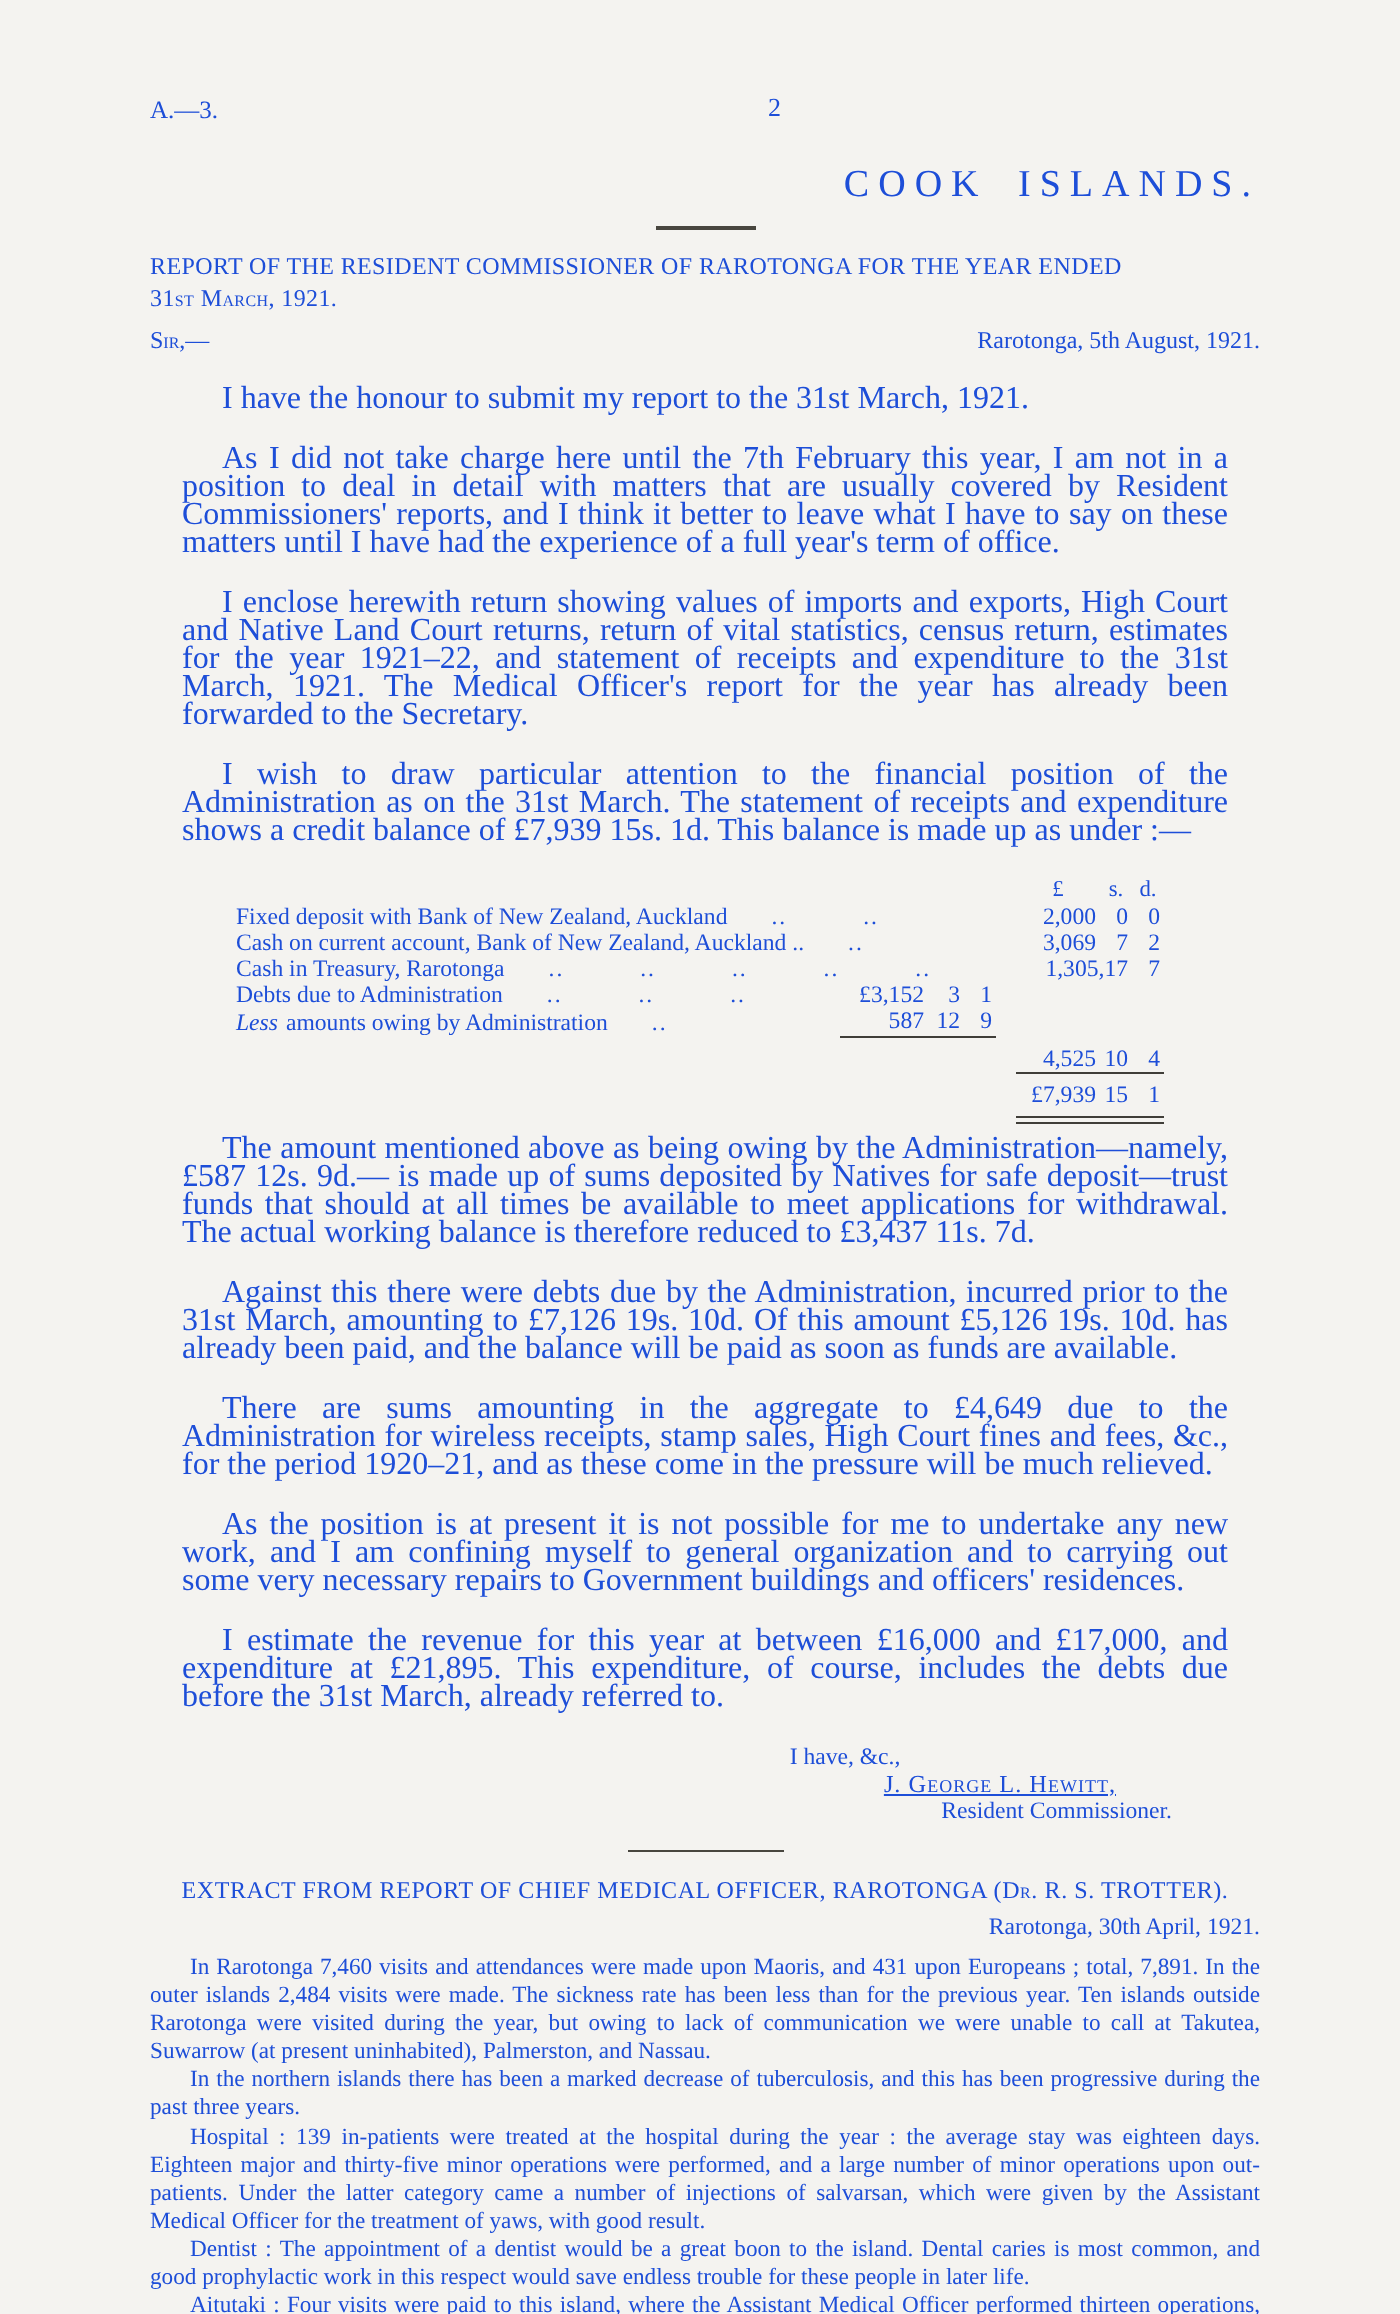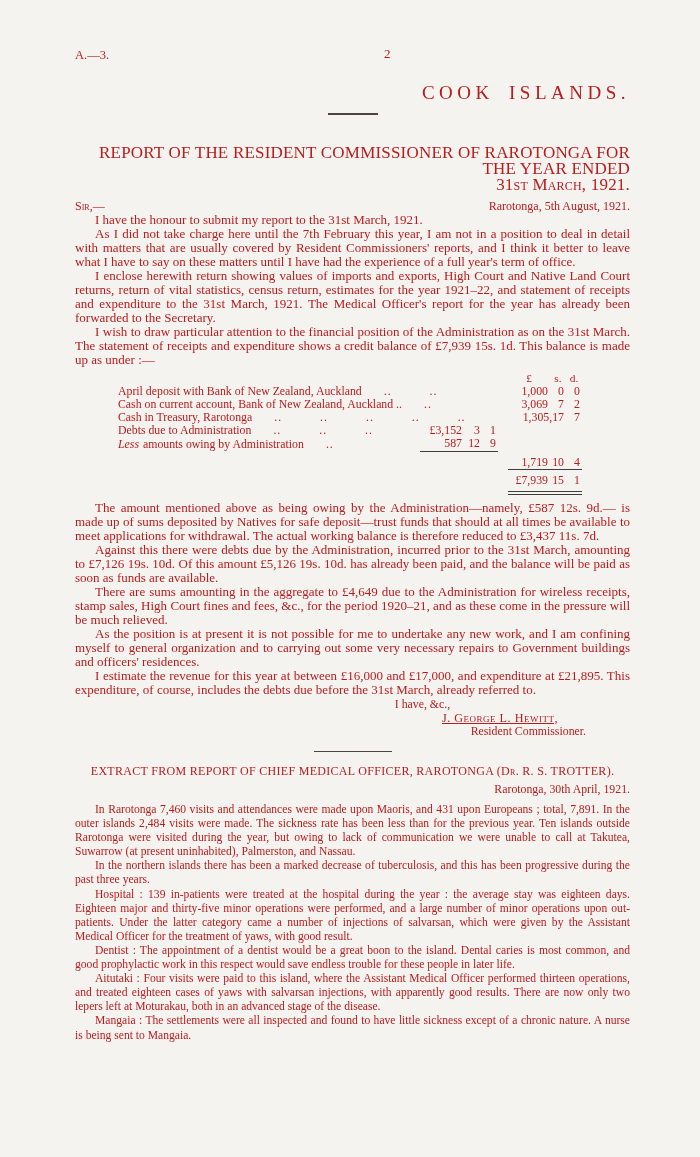--- a/index.html
+++ b/index.html
@@ -1,31 +1,31 @@
 <!DOCTYPE html>
 <html><head>
 <meta charset="utf-8">
 <style>
   html,body{margin:0;padding:0;background:#f4f3f0;}
   .page{
-    width:700px;height:1157px;background:#f4f3f0;color:#b91c1c;
+    width:700px;height:1157px;background:#f4f3f0;color:#1d4ed8;
     font-family:"Liberation Serif","DejaVu Serif",serif;
     position:relative;box-sizing:border-box;
     padding:48px 70px 0 75px;overflow:hidden;
   }
   .top-row{position:relative;height:14px;font-size:12.5px;}
   .doc-ref{position:absolute;left:0;top:0;}
   .page-num{position:absolute;left:309px;top:-2px;font-size:13px;}
   .doc-title{margin:20px 0 0;text-align:right;font-size:19px;font-weight:normal;
     letter-spacing:4.5px;word-spacing:6px;}
   .rule-title{width:50px;height:1.5px;background:#48463f;margin:9px auto 0;}
-  .report-heading{margin-top:30px;text-align:right;font-size:17px;line-height:16px;letter-spacing:0.2px;}
+  .report-heading{margin-top:10px;text-align:left;font-size:12px;line-height:16px;letter-spacing:0.2px;}
   .sc{font-variant:small-caps;}
   .sir-row{display:flex;justify-content:space-between;margin-top:6px;font-size:12px;line-height:14px;}
-  .body-text p{margin:0;font-size:13px;line-height:14px;text-align:justify;text-indent:20px;}
+  .body-text p{margin:16px;font-size:16px;line-height:14px;text-align:justify;text-indent:20px;}
   .body-text p.after-table{margin-top:6px;}
 
   table.balance{border-collapse:collapse;table-layout:fixed;width:464px;margin:5px 0 0 43px;font-size:11.8px;}
   table.balance td{padding:0;line-height:13.2px;white-space:nowrap;vertical-align:bottom;}
   table.balance .num{text-align:right;padding-right:2px;}
   table.balance tr.hdr td{text-align:center;font-size:11.4px;line-height:13px;padding-right:0;}
   .dots{margin-left:22px;word-spacing:34px;letter-spacing:1px;}
   .less{padding-left:16px;}
   .less-lead{padding-right:4px;}
   td.subrule{border-top:1.2px solid #403e39;}
@@ -84,23 +84,23 @@
           <col style="width:16px">
       </colgroup>
       <tbody>
           <tr class="hdr">
         <td colspan="5"></td>
         <td>£</td>
         <td>s.</td>
         <td>d.</td>
       </tr>
       <tr>
-        <td colspan="4"><span>April deposit with Bank of New Zealand, Auckland</span><span class="dots">.. ..</span></td>
+        <td colspan="4"><span>Fixed deposit with Bank of New Zealand, Auckland</span><span class="dots">.. ..</span></td>
         <td></td>
-        <td class="num">1,000</td>
+        <td class="num">2,000</td>
         <td class="num">0</td>
         <td class="num">0</td>
       </tr>
       <tr>
         <td colspan="4"><span>Cash on current account, Bank of New Zealand, Auckland ..</span><span class="dots">..</span></td>
         <td></td>
         <td class="num">3,069</td>
         <td class="num">7</td>
         <td class="num">2</td>
       </tr>
@@ -127,21 +127,21 @@
         <td class="num">9</td>
         <td></td>
             <td></td>
             <td></td>
             <td></td>
       </tr>
       <tr class="subtotal">
         <td></td>
         <td colspan="3" class="subrule"></td>
         <td></td>
-        <td class="num">1,719</td>
+        <td class="num">4,525</td>
         <td class="num">10</td>
         <td class="num">4</td>
       </tr>
       <tr class="total">
         <td colspan="4"></td>
             <td></td>
         <td class="num tl">£7,939</td>
         <td class="num tl">15</td>
         <td class="num tl">1</td>
       </tr>

